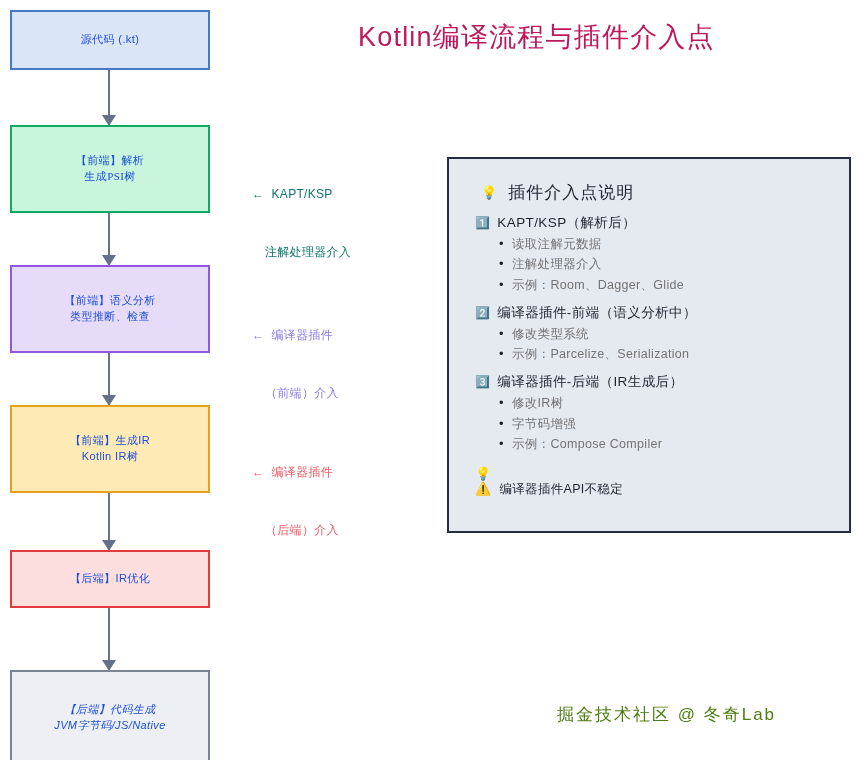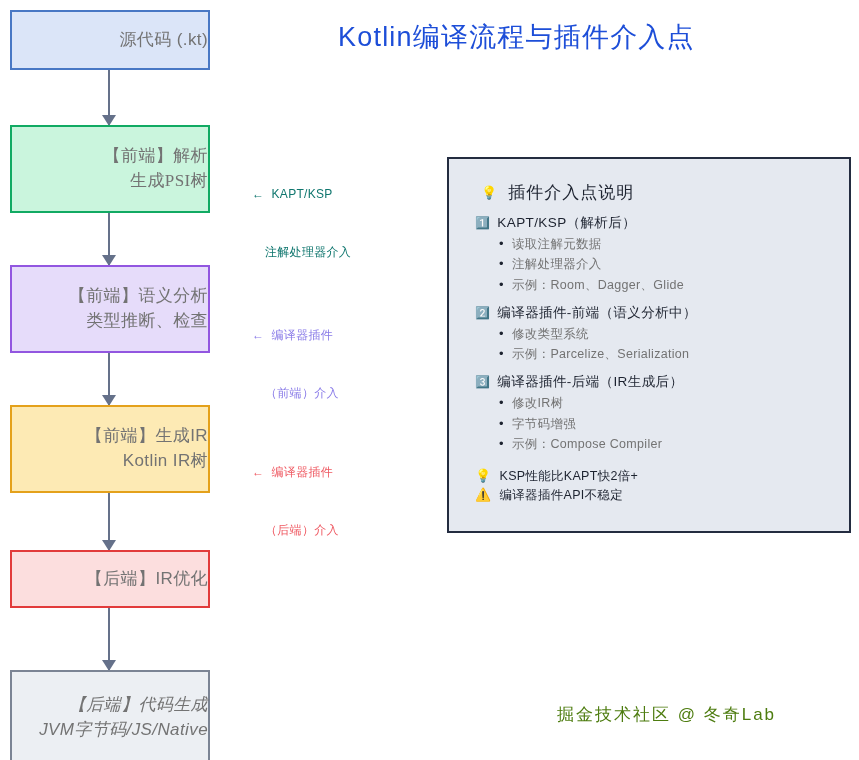--- a/index.html
+++ b/index.html
@@ -26,26 +26,26 @@
 
   .flow-node {
     position: absolute;
     left: 10px;
     width: 200px;
     box-sizing: border-box;
     border-width: 2px;
     border-style: solid;
     display: flex;
     flex-direction: column;
-    align-items: flex-end;
+    align-items: center;
     justify-content: center;
     text-align: center;
     line-height: 1.45;
-    font-size: 17px;
-    color: #737373;
+    font-size: 11px;
+    color: #1d4ed8;
     letter-spacing: 0.4px;
   }
   .flow-node .ln { display: block; white-space: nowrap; }
 
   .node-source   { top: 10px;  height: 60px;  background: #dbe5f8; border-color: #4877c4; }
   .node-parse    { top: 125px; height: 88px;  background: #caf5dd; border-color: #11aa63; font-family: Liberation Serif, serif; }
   .node-semantic { top: 265px; height: 88px;  background: #e6dcfa; border-color: #9256e0; }
   .node-ir       { top: 405px; height: 88px;  background: #fdeab4; border-color: #e4a11b; }
   .node-opt      { top: 550px; height: 58px;  background: #fcdede; border-color: #e23b3b; }
   .node-codegen  { top: 670px; height: 95px;  background: #eceff3; border-color: #7b8494; font-style: italic; }
@@ -84,24 +84,24 @@
   }
   .side-note .sn-l1 { display: block; }
   .side-note .sn-l2 { display: block; padding-left: 13px; }
   .note-kapt     { left: 252px; top: 147px; color: #0f766e; }
   .note-frontend { left: 252px; top: 288px; color: #8a7ce8; }
   .note-backend  { left: 252px; top: 425px; color: #ef5a63; }
 
   
   #diagram-title {
     position: absolute;
-    left: 338px;
+    left: 358px;
     top: 19px;
     font-size: 27px;
-    color: #1d4ed8;
+    color: #be185d;
     letter-spacing: 1.2px;
     white-space: nowrap;
   }
 
   
   #legend-panel {
     position: absolute;
     left: 447px;
     top: 157px;
     width: 404px;
@@ -278,21 +278,20 @@
     <ul class="legend-items">
       <li>修改IR树</li>
       <li>字节码增强</li>
       <li>示例：Compose Compiler</li>
     </ul>
   </div>
 
   <div class="legend-footnotes">
     <div class="legend-foot">
       <span class="emoji">💡</span>
-      <span>KSP性能比KAPT快2倍+</span>
     </div>
     <div class="legend-foot">
       <span class="emoji">⚠️</span>
       <span>编译器插件API不稳定</span>
     </div>
   </div>
 </div>
 
 <div id="watermark">掘金技术社区 @ 冬奇Lab</div>
 

